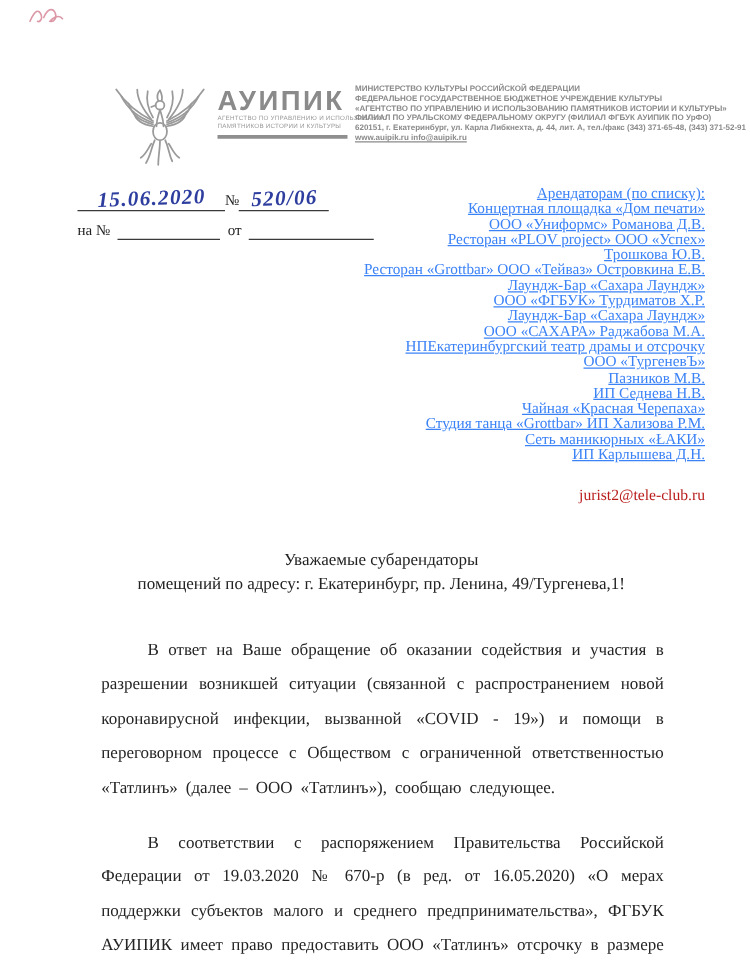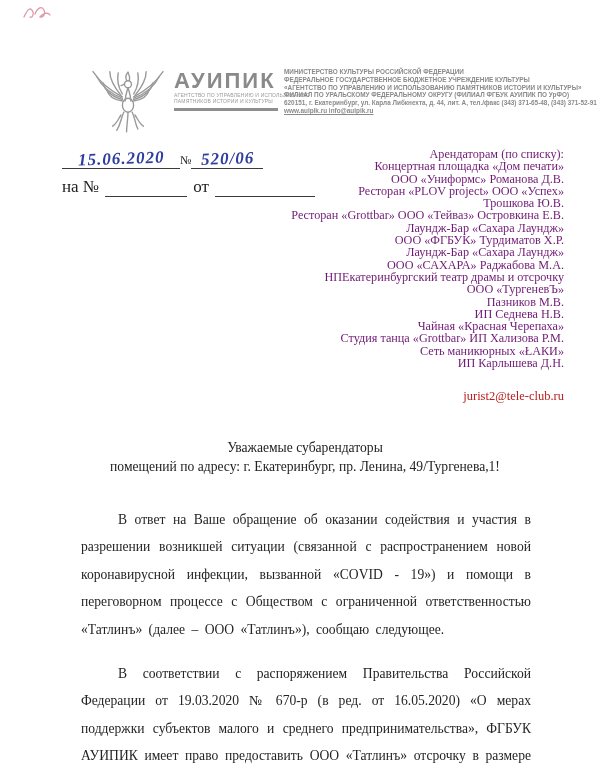--- a/index.html
+++ b/index.html
@@ -58,28 +58,28 @@
   .ref-line1{white-space:nowrap;}
   .ref-date{
     display:inline-block;min-width:118px;text-align:center;
     border-bottom:1px solid #3a3a3a;font-size:17px;line-height:18px;
   }
   .no-sign{font-size:12px;color:#222;}
   .ref-num{
     display:inline-block;min-width:72px;text-align:center;
     border-bottom:1px solid #3a3a3a;font-size:17px;line-height:18px;
   }
-  .ref-line2{margin-top:8px;font-size:17px;color:#222;white-space:nowrap;}
+  .ref-line2{margin-top:8px;font-size:12px;color:#222;white-space:nowrap;}
   .blank-line{display:inline-block;border-bottom:1px solid #3a3a3a;height:12px;vertical-align:bottom;}
   .blank-a{width:82px;margin:0 6px 0 6px;}
   .blank-b{width:100px;margin-left:6px;}
 
   .addressees{flex:1;text-align:right;}
   .addr-line{
-    font-size:12.2px;line-height:12.3px;color:#701a75;white-space:nowrap;
+    font-size:12.2px;line-height:12.3px;color:#3b82f6;white-space:nowrap;text-decoration:underline;
   }
   .addr-email{
     margin-top:20px;font-size:12.5px;color:#b91c1c;
   }
 
   
   .salutation{
     position:absolute;top:438px;left:62px;right:52px;
     text-align:center;font-size:13.6px;line-height:19px;color:#222;font-family:Liberation Serif, serif;
   }

